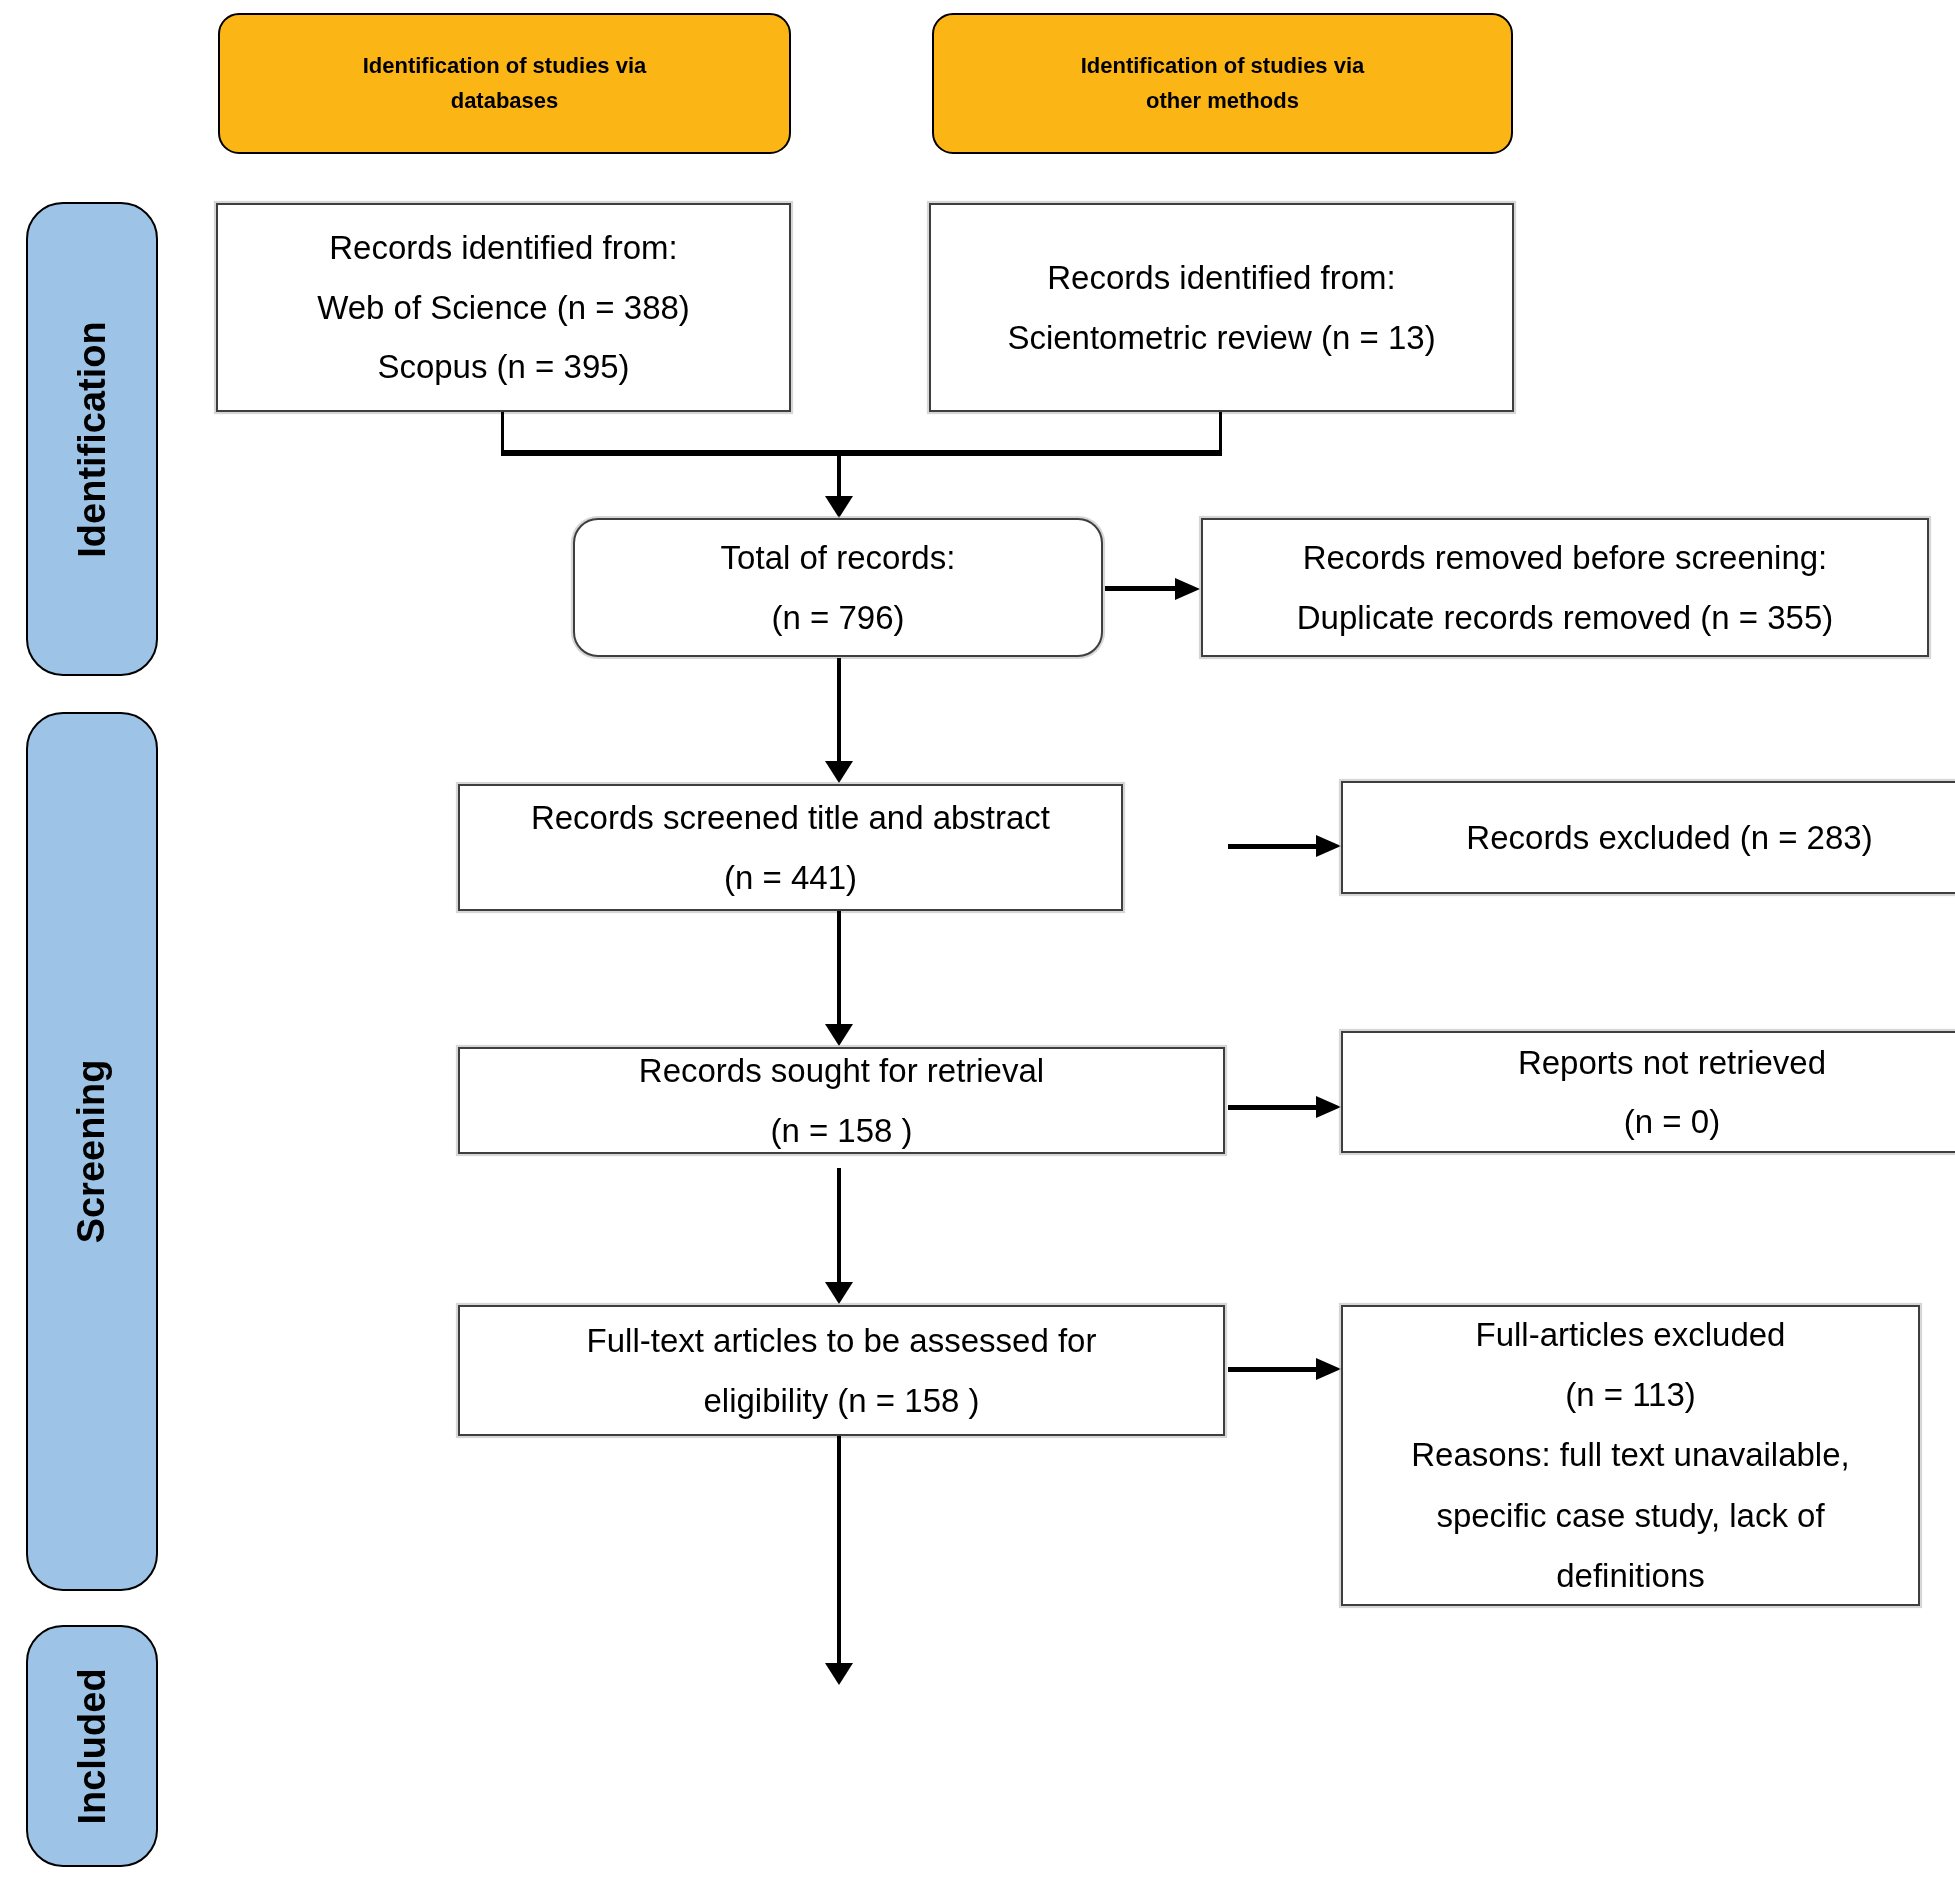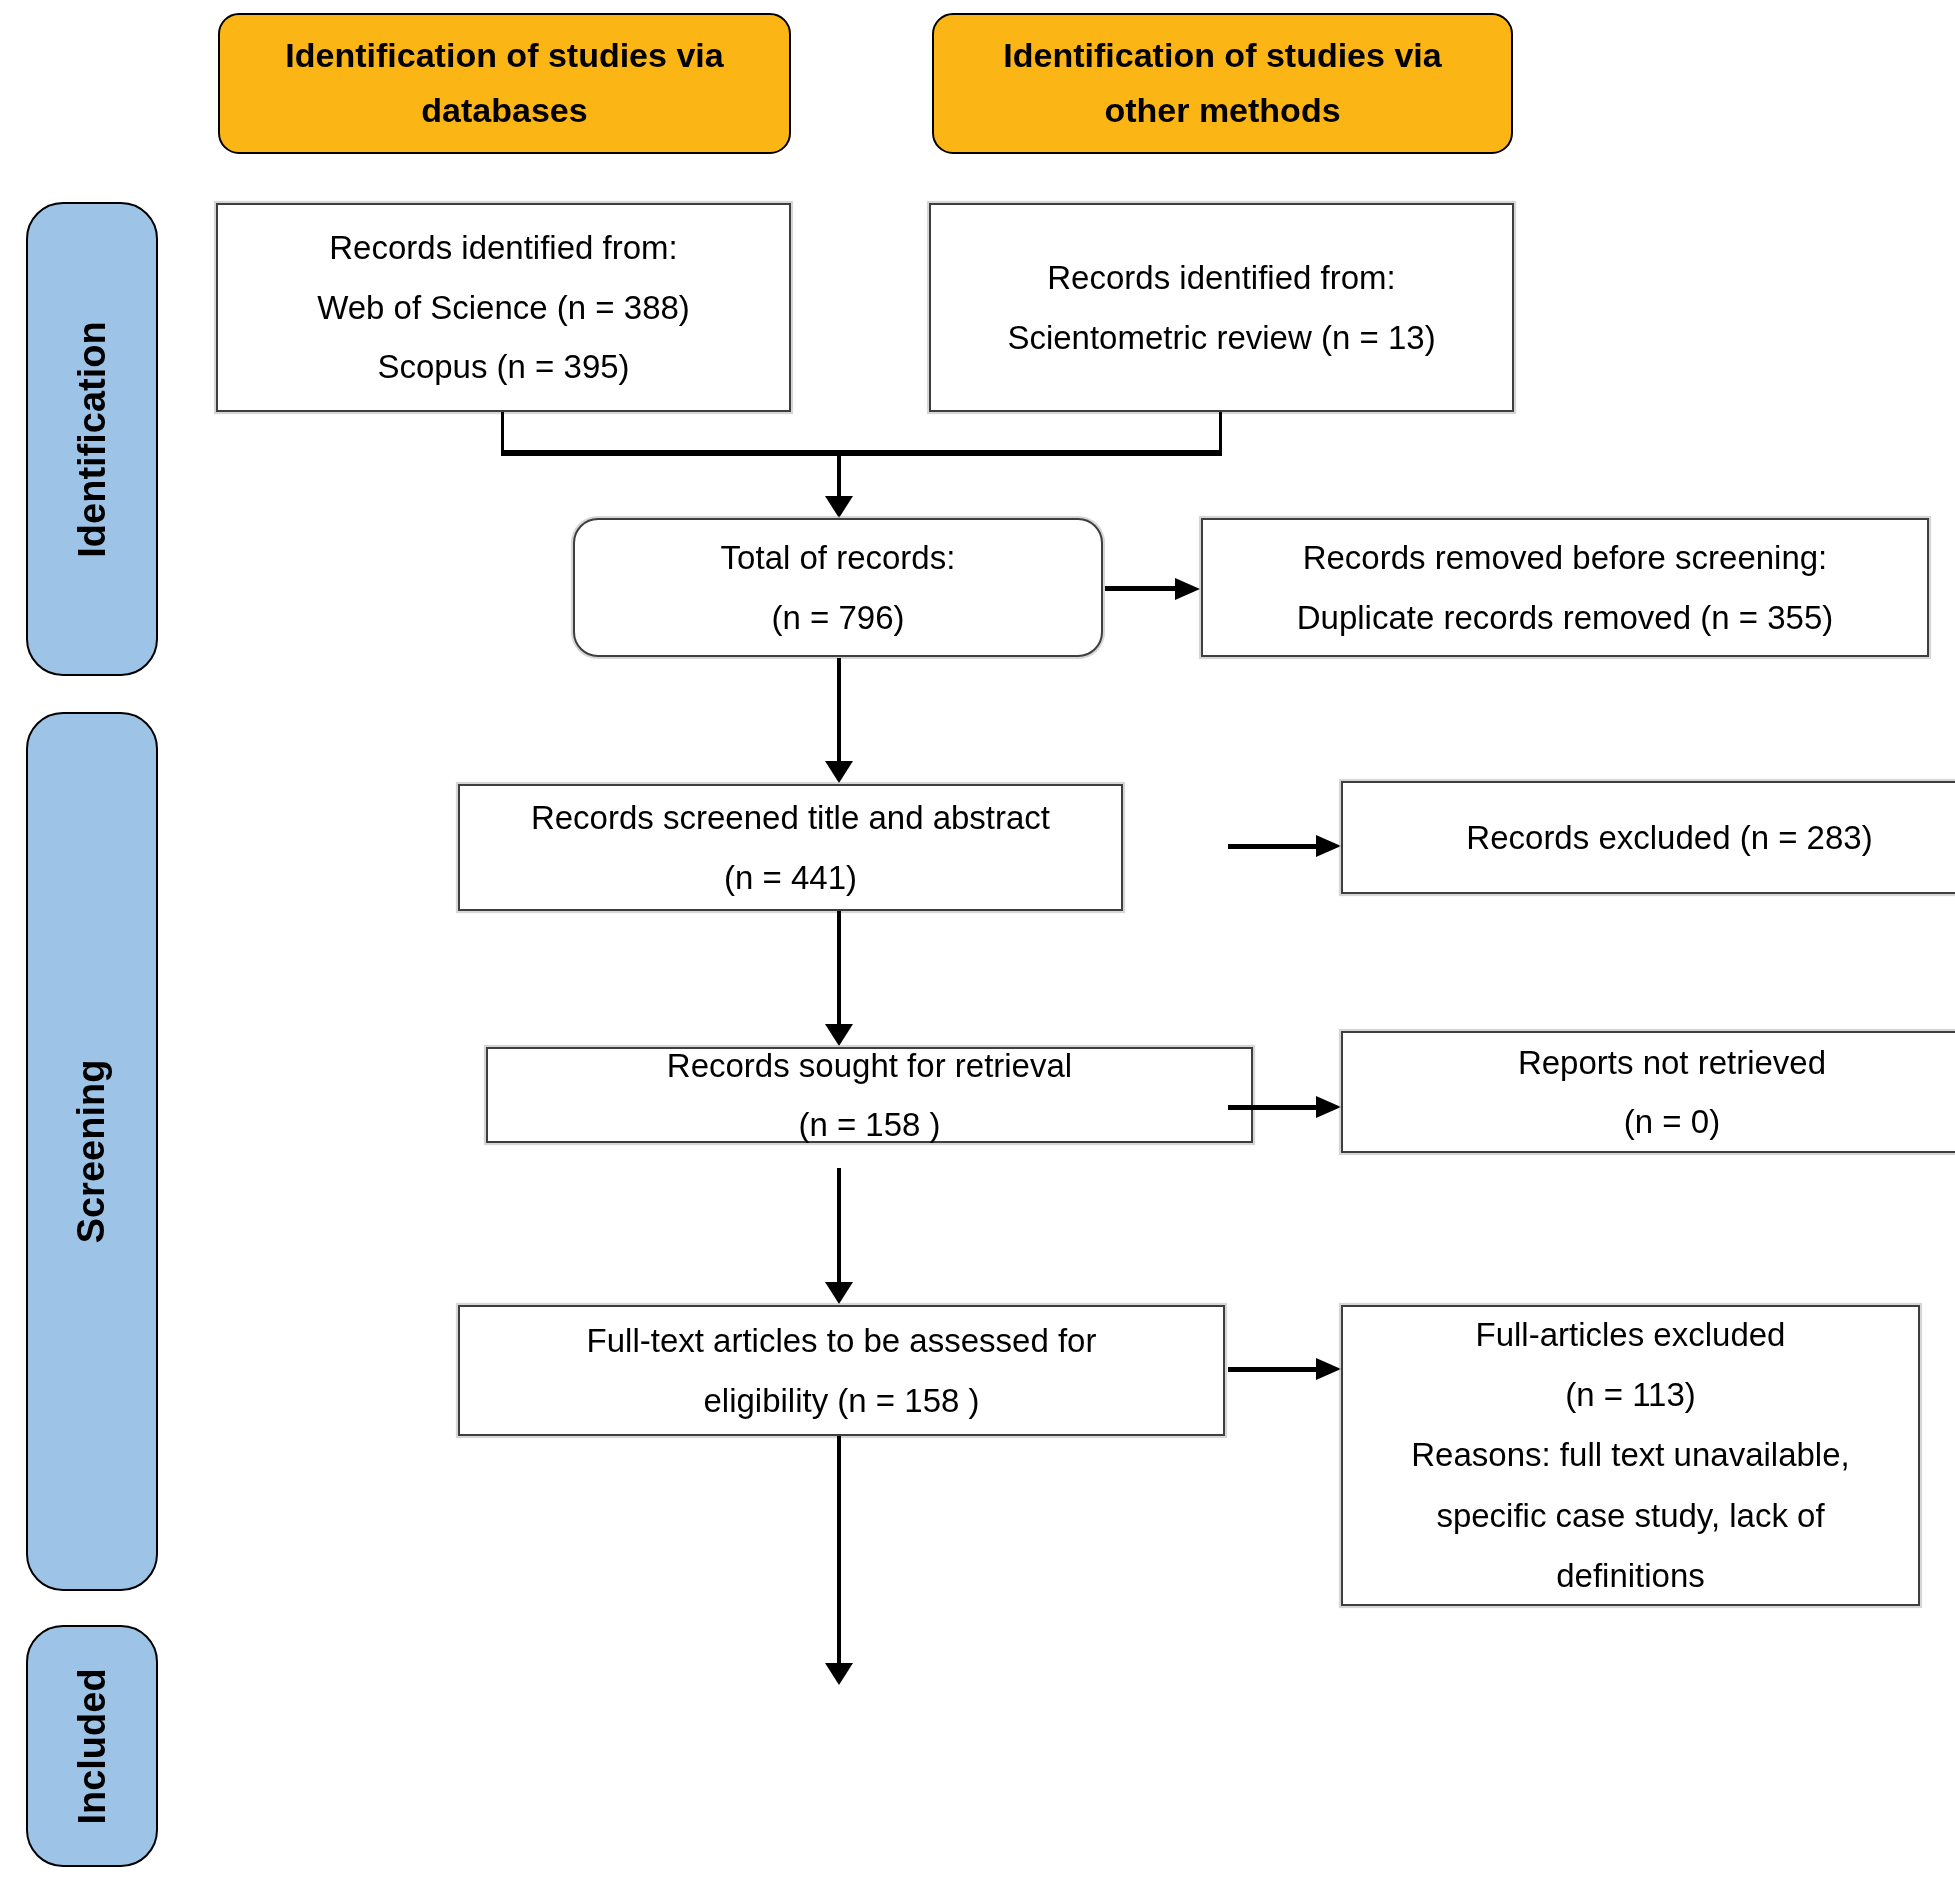--- a/index.html
+++ b/index.html
@@ -34,21 +34,21 @@
   
   .header {
     position: absolute;
     background: #fbb615;
     border: 2.8px solid #000000;
     border-radius: 21px;
     display: flex;
     align-items: center;
     justify-content: center;
     text-align: center;
-    font-size: 34px;
+    font-size: 22px;
     font-weight: bold;
     line-height: 1.62;
     box-sizing: border-box;
   }
   
   .stage {
     position: absolute;
     left: 26px;
     width: 132px;
     background: #9dc3e6;
@@ -140,21 +140,21 @@
   </div>
   <div class="hline" style="left:1228px; top:844px; width:89px; height:5px;"></div>
   <div class="head-right" style="left:1316px; top:835px;"></div>
   <div class="box" style="left:1341px; top:781px; width:657px; height:113px;">
     <div class="btext">Records excluded (n = 283)</div>
   </div>
 
   <div class="vline" style="left:837px; top:911px; width:3.5px; height:115px;"></div>
   <div class="head-down" style="left:825px; top:1024px;"></div>
 
-  <div class="box" style="left:458px; top:1047px; width:767px; height:96px;margin-left:28px;">
+  <div class="box" style="left:458px; top:1047px; width:767px; height:107px;">
     <div class="btext">Records sought for retrieval
 (n = 158 )</div>
   </div>
   <div class="hline" style="left:1228px; top:1105px; width:89px; height:5px;"></div>
   <div class="head-right" style="left:1316px; top:1096px;"></div>
   <div class="box" style="left:1341px; top:1031px; width:662px; height:122px;">
     <div class="btext">Reports not retrieved
 (n = 0)</div>
   </div>
 

